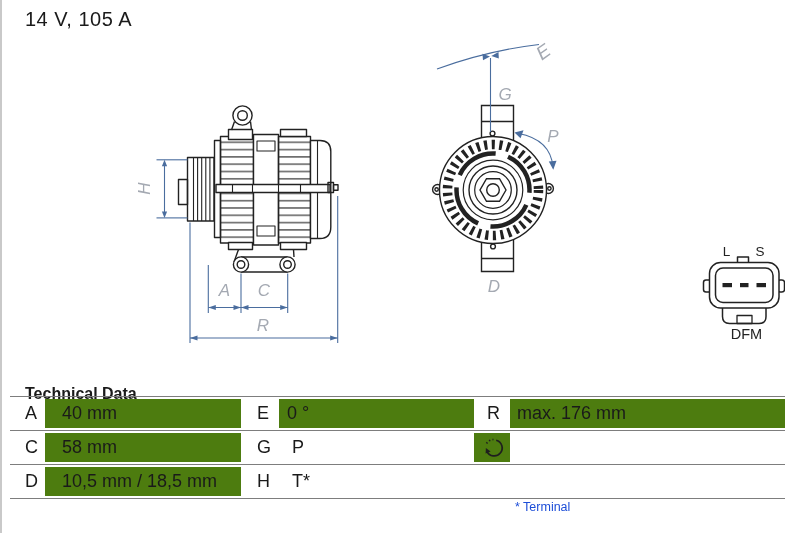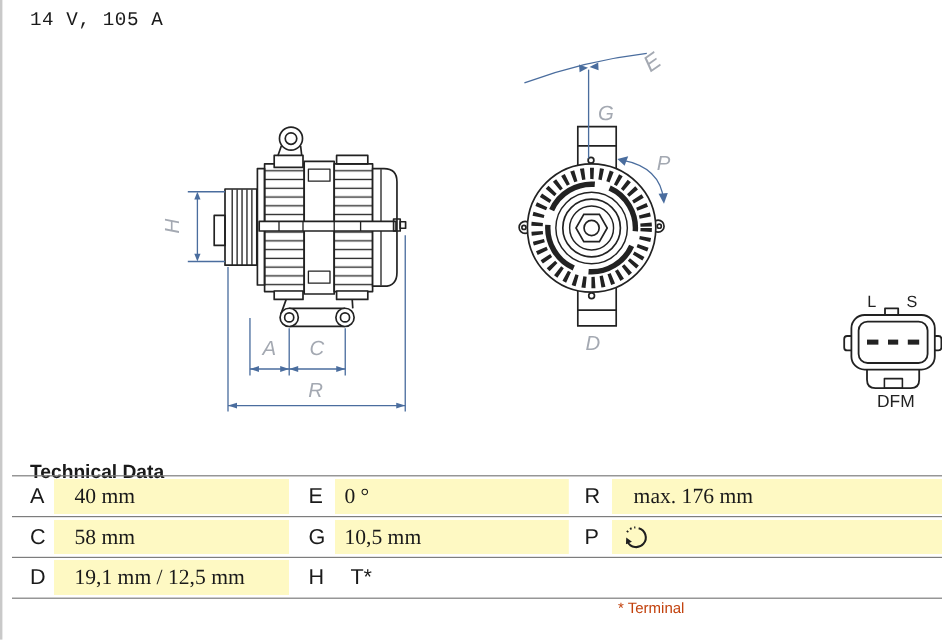--- a/index.html
+++ b/index.html
@@ -6,21 +6,21 @@
   body {
     width:785px; height:533px; position:relative; overflow:hidden;
     background:#ffffff; color:#1a1a1a;
     font-family:"Liberation Sans", sans-serif;
   }
   .page-border-left {
     position:absolute; left:0; top:0; width:2px; height:533px; background:#c9c9c9;
   }
   .spec-header {
     position:absolute; left:25px; top:8px;
-    font-size:16px; letter-spacing:0.5px;font-family:Liberation Mono, monospace;
+    font-size:20px; letter-spacing:0.5px;
   }
   svg.drawings { position:absolute; left:0; top:0; }
   .tech-title {
     position:absolute; left:25px; top:362px;
     font-size:16px; font-weight:bold;margin-top:23px;
   }
   .tech-table {
     position:absolute; left:10px; top:396px; width:775px;
     border-top:1px solid #7d7d7d;
   }
@@ -29,30 +29,30 @@
     grid-template-columns:35px 196px 38px 195px 36px 1fr;
     height:33px;
     border-bottom:1px solid #7d7d7d;
     font-size:18px;
   }
   .cell { display:flex; align-items:center; }
   .cell.key.k1 { padding-left:15px; }
   .cell.key.k3 { padding-left:16px; }
   .cell.key.k5 { padding-left:13px; }
   .cell.val {
-    background:#fef9c3; background-clip:content-box;
-    padding-top:2px; padding-bottom:2px;font-family:Liberation Serif, serif;
+    background:#4d7c0f; background-clip:content-box;
+    padding-top:2px; padding-bottom:2px;
   }
   .cell.val.v2 span { margin-left:17px; }
   .cell.val.v4 span { margin-left:8px; }
-  .cell.val.v6 span { margin-left:18px; }
+  .cell.val.v6 span { margin-left:7px; }
   .cell.val svg.rot-icon { margin-left:8px; }
   .footnote {
     position:absolute; left:515px; top:500px;
-    font-size:12.5px; color:#c2410c;
+    font-size:12.5px; color:#1d4ed8;
   }
 </style>
 </head>
 <body>
 
 <div class="page-border-left"></div>
 
 <div class="spec-header">14 V, 105 A</div>
 
 <svg class="drawings" width="785" height="360" viewBox="0 0 785 360">
@@ -201,37 +201,34 @@
         <span>max. 176 mm</span>
       </div>
   </div>
 
   <div class="tt-row">
     <div class="cell key k1">C</div>
     <div class="cell val v2">
         <span>58 mm</span>
       </div>
     <div class="cell key k3">G</div>
-    <div class="cell val v4">
-        <span>10,5 mm</span>
-      </div>
     <div class="cell key k5">P</div>
     <div class="cell val v6">
       <svg class="rot-icon" width="23" height="23" viewBox="0 0 23 23">
         <path d="M14.2,4.2 A8,8 0 1 1 4.9,15.3" fill="none" stroke="#1f1f1f" stroke-width="1.7"></path>
         <path d="M4.6,7.5 A8,8 0 0 1 11.5,3.5" fill="none" stroke="#1f1f1f" stroke-width="1.7" stroke-dasharray="1.4,2.2"></path>
         <path d="M3.6,17.6 L3.9,11.9 L8.6,15.4 Z" fill="#1f1f1f"></path>
       </svg>
     </div>
   </div>
 
   <div class="tt-row">
     <div class="cell key k1">D</div>
     <div class="cell val v2">
-        <span>19,1 mm / 12,5 mm</span>
+        <span>10,5 mm / 18,5 mm</span>
       </div>
     <div class="cell key k3">H</div>
     <div class="cell key k5">T*</div>
   </div>
 
 </div>
 
 <div class="footnote">* Terminal</div>
 
 </body></html>

